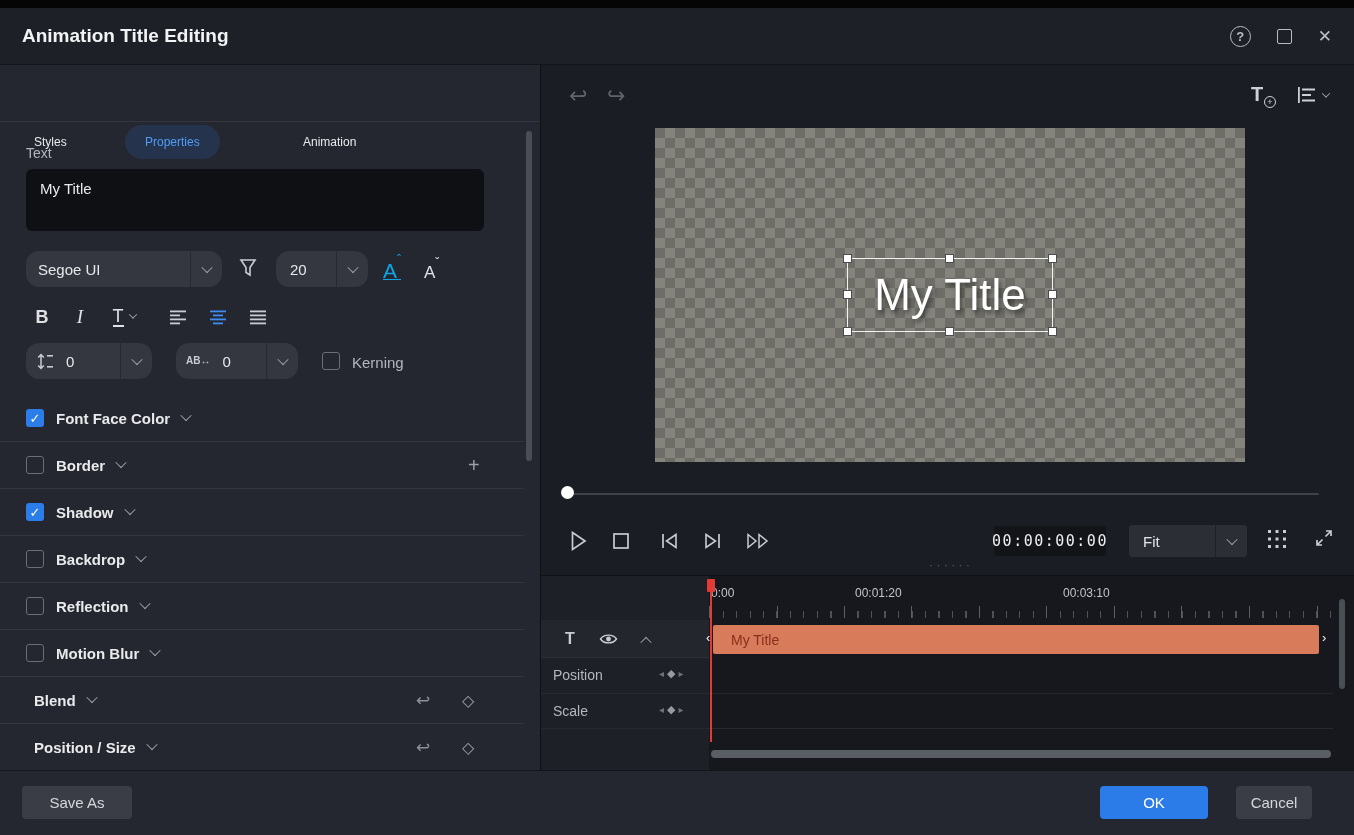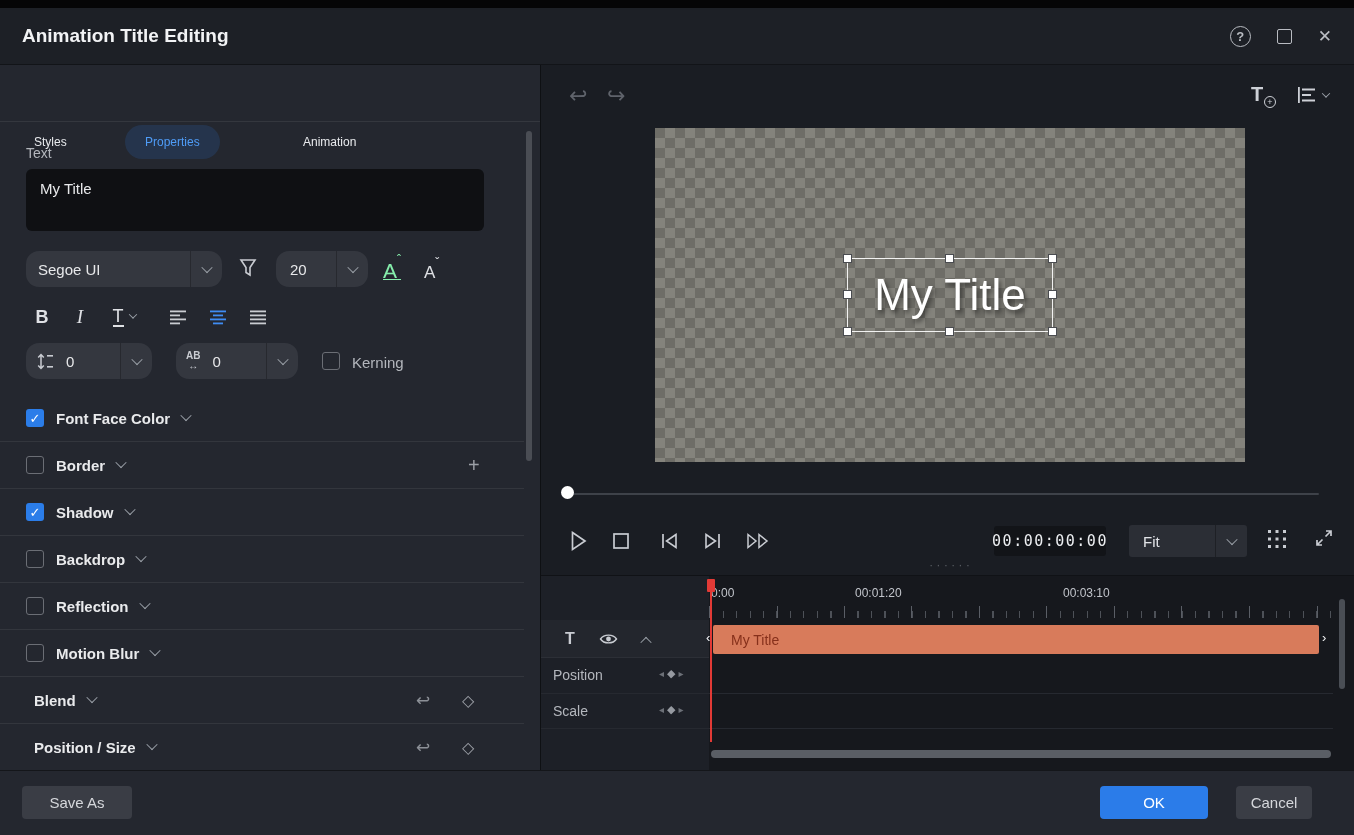--- a/index.html
+++ b/index.html
@@ -144,21 +144,21 @@
       <svg width="20" height="22" viewBox="0 0 20 22">
           <path d="M3 3 H17 L12 10.5 V18 L8 15.5 V10.5 Z" fill="none" stroke="#c9ccd2" stroke-width="1.6"></path>
         </svg>
     </div>
     <div class="dd-box" style="left:276px; top:186px; width:92px;">
       <span style="margin-left:14px;">20</span>
       <span class="dd-arrow">
           <span class="chev"></span>
         </span>
     </div>
-    <div class="abs" style="left:383px; top:188px; color:#86efac;text-decoration:underline;">
+    <div class="abs" style="left:383px; top:188px; color:#0ea5e9;text-decoration:underline;">
       <span style="font-size:21px;">A</span><span style="font-size:12px; vertical-align:14px;">ˆ</span>
     </div>
     <div class="abs" style="left:424px; top:191px; color:#dfe1e5;">
       <span style="font-size:17px;">A</span><span style="font-size:12px; vertical-align:11px;">ˇ</span>
     </div>
 
     <div class="fmt-ic" style="left:30px; width:24px; font-weight:700; font-size:18px;">B</div>
     <div class="fmt-ic" style="left:70px; width:20px; font-style:italic; font-family:'Liberation Serif',serif; font-size:19px;">I</div>
     <div class="fmt-ic" style="left:106px; width:36px;">
       <span style="font-size:18px; border-bottom:2px solid #dfe1e5; line-height:1.05;">T</span>
@@ -196,21 +196,21 @@
             <rect x="11" y="2" width="6" height="1.6" fill="#c9ccd2"></rect>
             <rect x="11" y="13" width="6" height="1.6" fill="#c9ccd2"></rect>
           </svg>
       </span>
       <span style="margin-left:12px;">0</span>
       <span class="dd-arrow">
           <span class="chev"></span>
         </span>
     </div>
     <div class="dd-box" style="left:176px; top:278px; width:122px;">
-      <span style="margin-left:10px; display:flex; flex-direction:column; align-items:center; line-height:1;">
+      <span style="margin-left:10px; display:flex; flex-direction:row; align-items:center; line-height:1;">
         <span style="font-size:10px; font-weight:700; color:#c9ccd2;">AB</span>
         <span style="font-size:10px; color:#c9ccd2;">↔</span>
       </span>
       <span style="margin-left:12px;">0</span>
       <span class="dd-arrow">
           <span class="chev"></span>
         </span>
     </div>
     <span class="cb un abs" style="left:322px; top:287px;"></span>
     <span class="abs small-label" style="left:352px; top:289px; font-size:15px;">Kerning</span>

